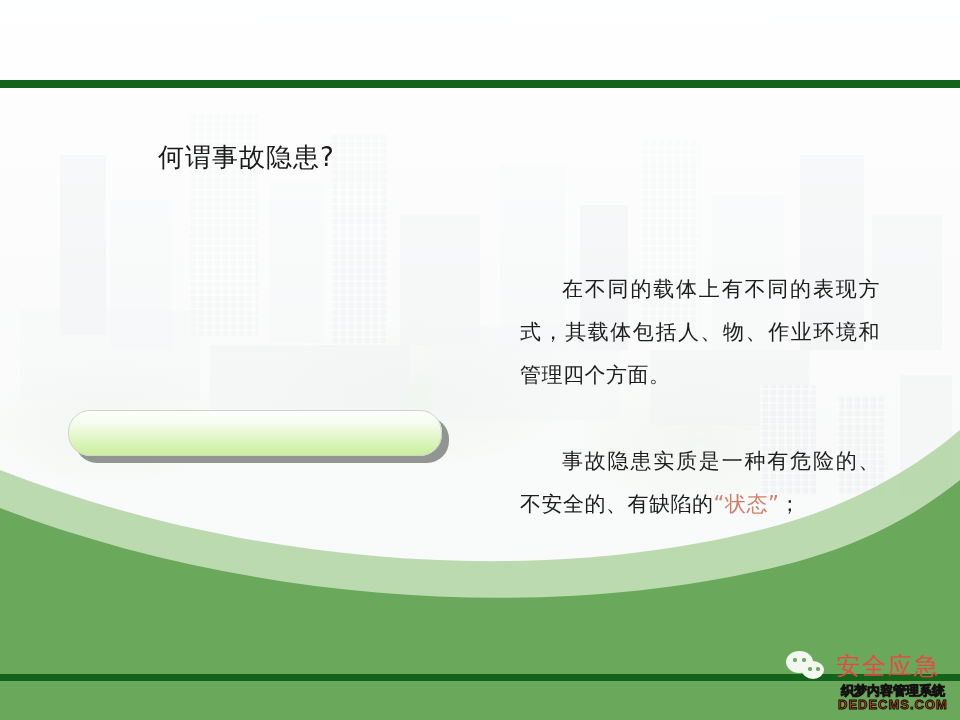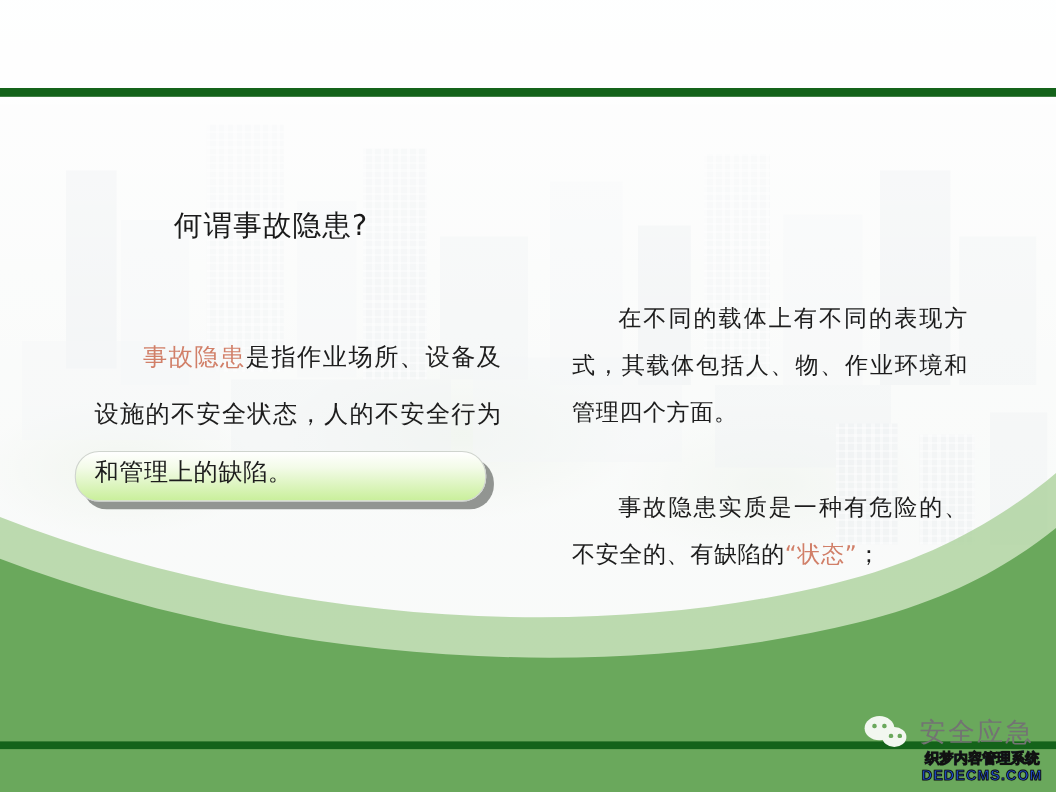--- a/index.html
+++ b/index.html
@@ -72,21 +72,20 @@
   }
 
   
   .slide-title {
     position: absolute;
     left: 158px; top: 140px;
     font-size: 26px;
     color: #1a1a1a;
     letter-spacing: 1px;
     white-space: nowrap;
-    margin-top: 48px;
   }
 
   .col-left {
     position: absolute;
     left: 86px; top: 300px;
     width: 370px;
     font-size: 22px;
     line-height: 52px;
     color: #1d1d1d;
     text-align: justify;
@@ -141,30 +140,30 @@
   .bubble.big { width: 27px; height: 22px; left: 0; top: 0; }
   .bubble.small { width: 22px; height: 18px; left: 16px; top: 10px; }
   .eye {
     position: absolute;
     width: 3.5px; height: 3.5px;
     border-radius: 50%;
     background: #6aa85c;
   }
   .brand-text {
     font-size: 24px;
-    color: #737373;
+    color: #ef4444;
     letter-spacing: 2px;
     white-space: nowrap;
   }
 
   .watermark {
     position: absolute;
     left: 838px; top: 684px;
     text-align: center;
-    color: #1d4ed8;
+    color: #c2410c;
     line-height: 1.05;
     -webkit-text-stroke: 0.8px #111;
     text-shadow: 0 0 1px #000;
   }
   .wm-cn { font-size: 13px; font-weight: bold; letter-spacing: 0px; }
   .wm-en { font-size: 13px; font-weight: bold; letter-spacing: 1px; font-family: Liberation Sans, sans-serif; }
 </style>
 </head>
 <body>
 
@@ -206,23 +205,20 @@
   <svg class="waves" viewBox="0 0 960 720" preserveAspectRatio="none">
     <path d="M0,470 C230,560 520,590 760,530 C850,508 915,468 960,430 L960,720 L0,720 Z" fill="#a7cf96" opacity="0.75"></path>
     <path d="M0,508 C240,600 540,625 780,566 C866,545 920,512 960,480 L960,720 L0,720 Z" fill="#6aa85c"></path>
     <rect x="0" y="674" width="960" height="7" fill="#14631a"></rect>
   </svg>
 
   <div class="slide-title">何谓事故隐患?</div>
 
   <div class="hl-bar"></div>
 
-  <div class="col-left">
-    <span class="accent">事故隐患</span><span>是指作业场所、设备及设施的不安全状态，人的不安全行为和管理上的缺陷。</span>
-  </div>
 
   <div class="col-right">
     <p>在不同的载体上有不同的表现方式，其载体包括人、物、作业环境和管理四个方面。</p>
     <p><span>事故隐患实质是一种有危险的、不安全的、有缺陷的</span><span class="accent">“状态”</span><span>；</span></p>
   </div>
 
   <div class="brand">
     <div class="wechat-icon">
       <div class="bubble big"></div>
       <div class="eye" style="left:7px;  top:7px;"></div>

